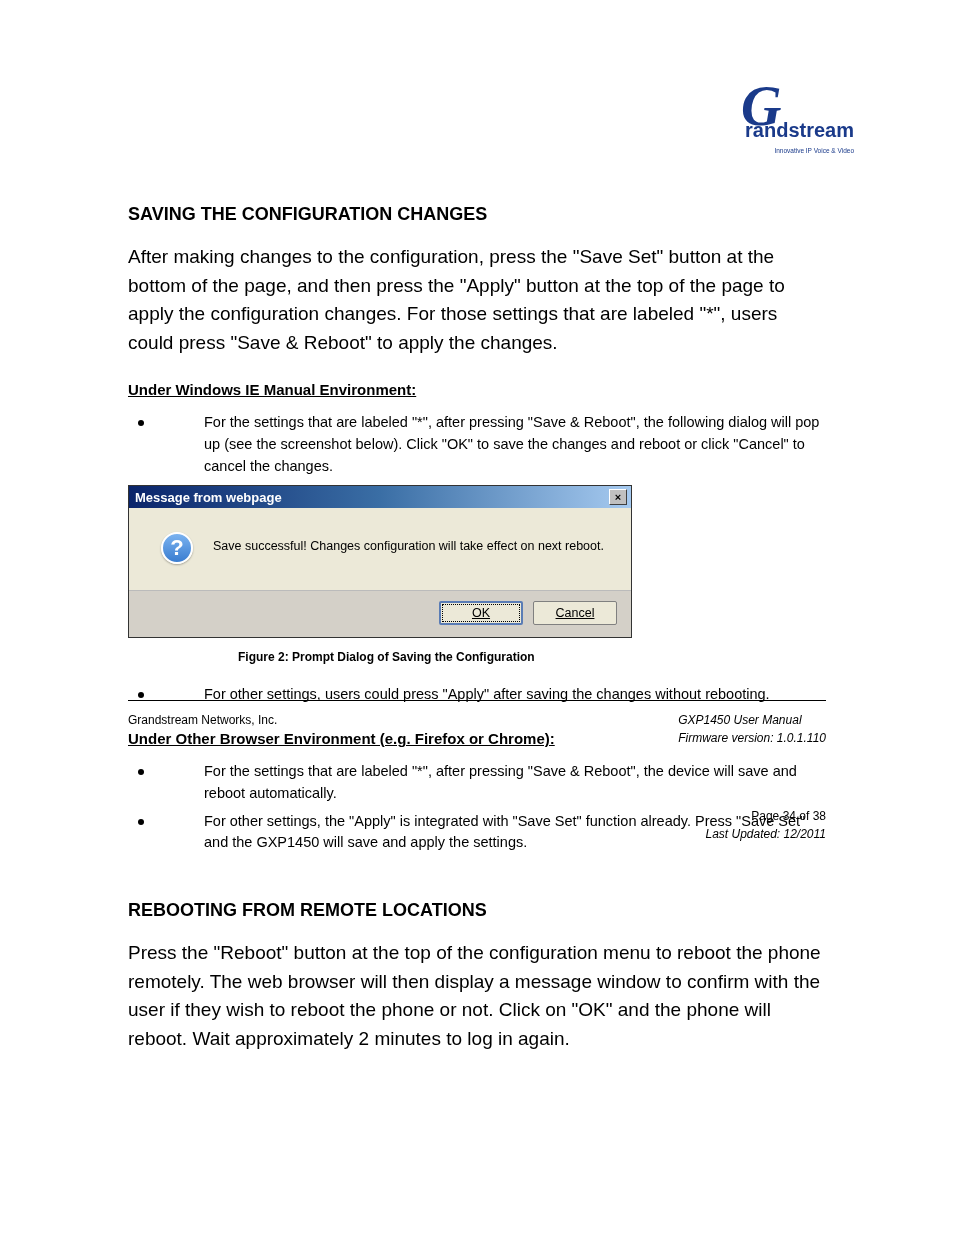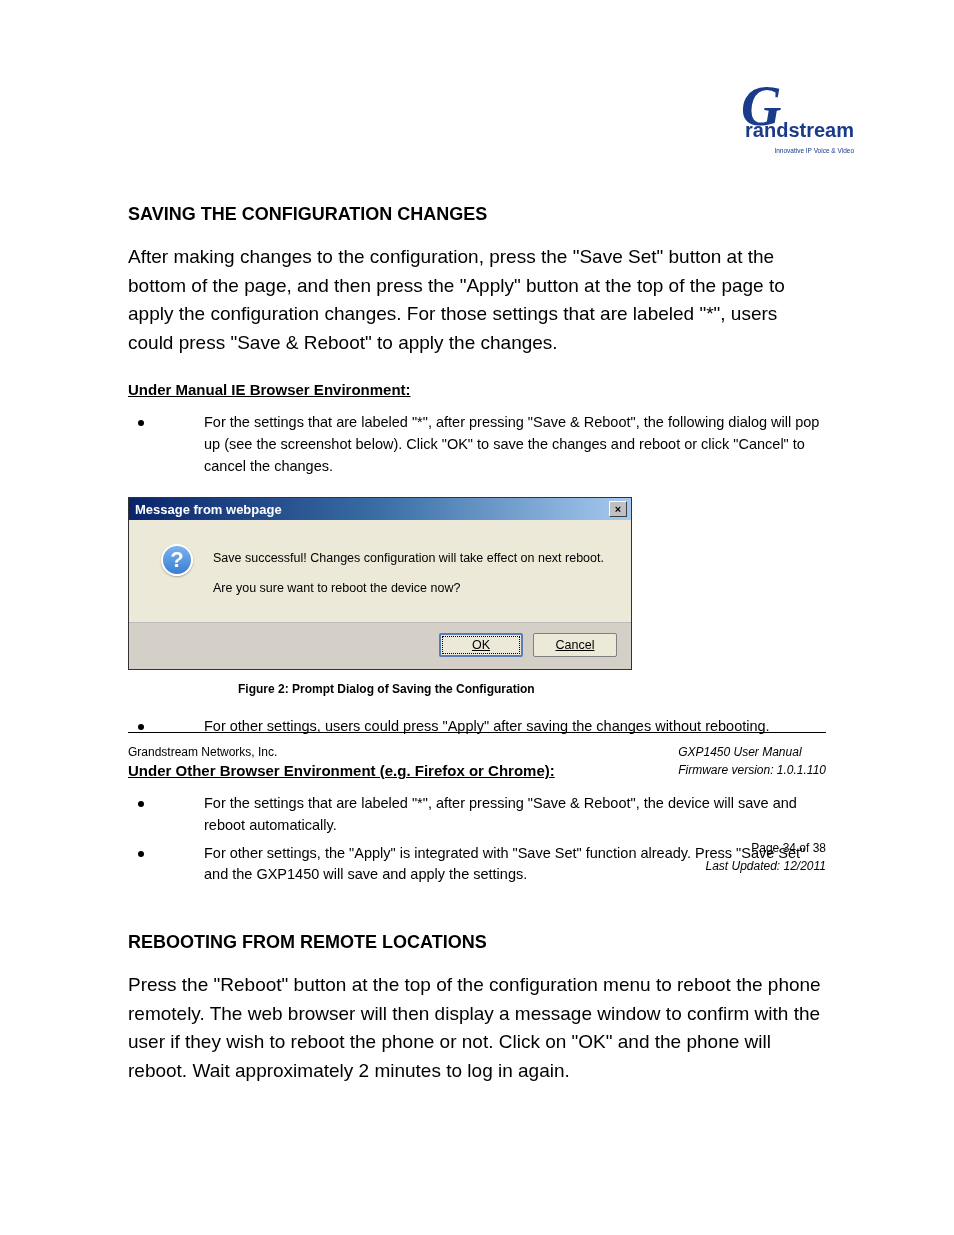--- a/index.html
+++ b/index.html
@@ -85,21 +85,21 @@
       margin-top: 8px;
       margin-left: 10px;
       margin-right: 20px;
       flex-shrink: 0;
     }
     .bullet-text {
       font-size: 14.5px;
       line-height: 1.5;
     }
     .dialog-figure {
-      margin: 20px 0 12px 0;
+      margin: 8px 0 12px 0;
     }
     .dialog {
       width: 504px;
       border: 1px solid #333;
       background: #ECE9D8;
       font-family: Tahoma, sans-serif;
     }
     .dialog-titlebar {
       background: linear-gradient(to right, #0A246A, #3A6EA5, #A6CAF0);
       color: #fff;
@@ -215,38 +215,37 @@
   <div class="logo">
     <span class="logo-g">G</span>
     <span class="logo-text">randstream</span>
     <span class="logo-tagline">Innovative IP Voice &amp; Video</span>
   </div>
 
   <div class="content">
     <div class="heading1">SAVING THE CONFIGURATION CHANGES</div>
     <div class="paragraph">After making changes to the configuration, press the "Save Set" button at the bottom of the page, and then press the "Apply" button at the top of the page to apply the configuration changes. For those settings that are labeled "*", users could press "Save &amp; Reboot" to apply the changes.</div>
 
-    <div class="heading2">Under Manual IE Browser Environment:</div>
+    <div class="heading2">Under Windows IE Manual Environment:</div>
     <div class="bullet-item">
       <div class="bullet-dot"></div>
       <div class="bullet-text">For the settings that are labeled "*", after pressing "Save &amp; Reboot", the following dialog will pop up (see the screenshot below). Click "OK" to save the changes and reboot or click "Cancel" to cancel the changes.</div>
     </div>
 
     <div class="dialog-figure">
       <div class="dialog">
         <div class="dialog-titlebar">
           <span>Message from webpage</span>
           <span class="close-btn">×</span>
         </div>
         <div class="dialog-body">
           <div class="dialog-icon">?</div>
           <div class="dialog-message">
             <div>Save successful! Changes configuration will take effect on next reboot.</div>
             <div style="height:10px"></div>
-            <div>Are you sure want to reboot the device now?</div>
           </div>
         </div>
         <div class="dialog-buttons">
           <div class="dialog-button default">OK</div>
           <div class="dialog-button">Cancel</div>
         </div>
       </div>
     </div>
 
     <div class="figure-caption">Figure 2: Prompt Dialog of Saving the Configuration</div>

